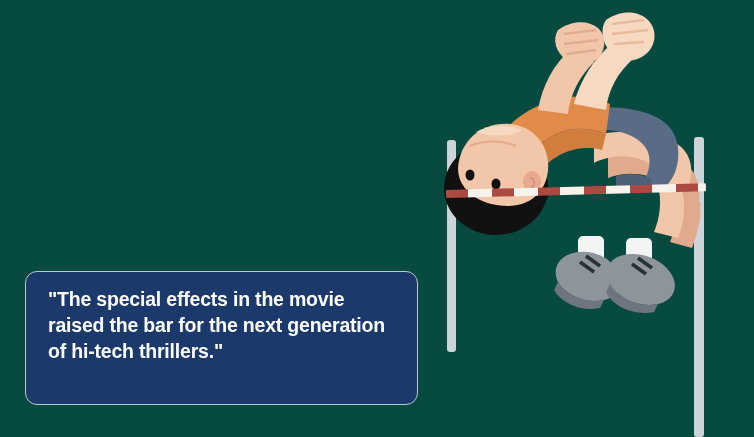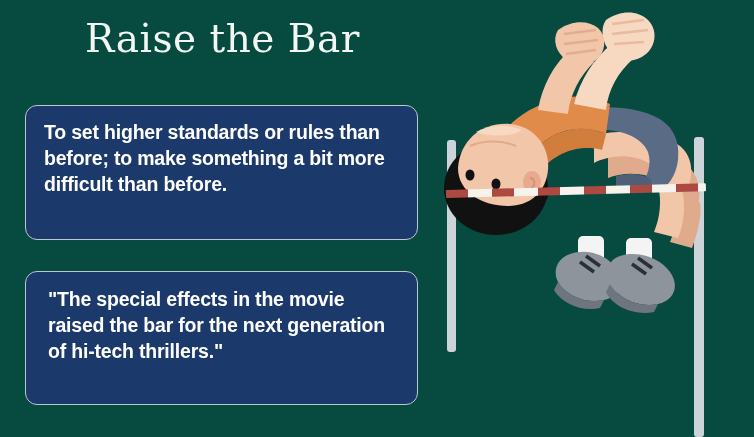--- a/index.html
+++ b/index.html
@@ -99,25 +99,21 @@
   }
 
   
   #athlete { position: absolute; left: 0; top: 0; width: 324px; height: 437px; }
 </style>
 </head>
 <body>
 
 <div id="canvas">
 
-  <div id="title">Raise the Bar</div>
 
-  <div class="card" id="card-definition">
-    <span class="card-text">To set higher standards or rules than before; to make something a bit more difficult than before.</span>
-  </div>
 
   <div class="card" id="card-example">
     <span class="card-text">"The special effects in the movie raised the bar for the next generation of hi-tech thrillers."</span>
   </div>
 
   <div id="illustration">
 
     <div class="post" id="post-left"></div>
     <div class="post" id="post-right"></div>
 

